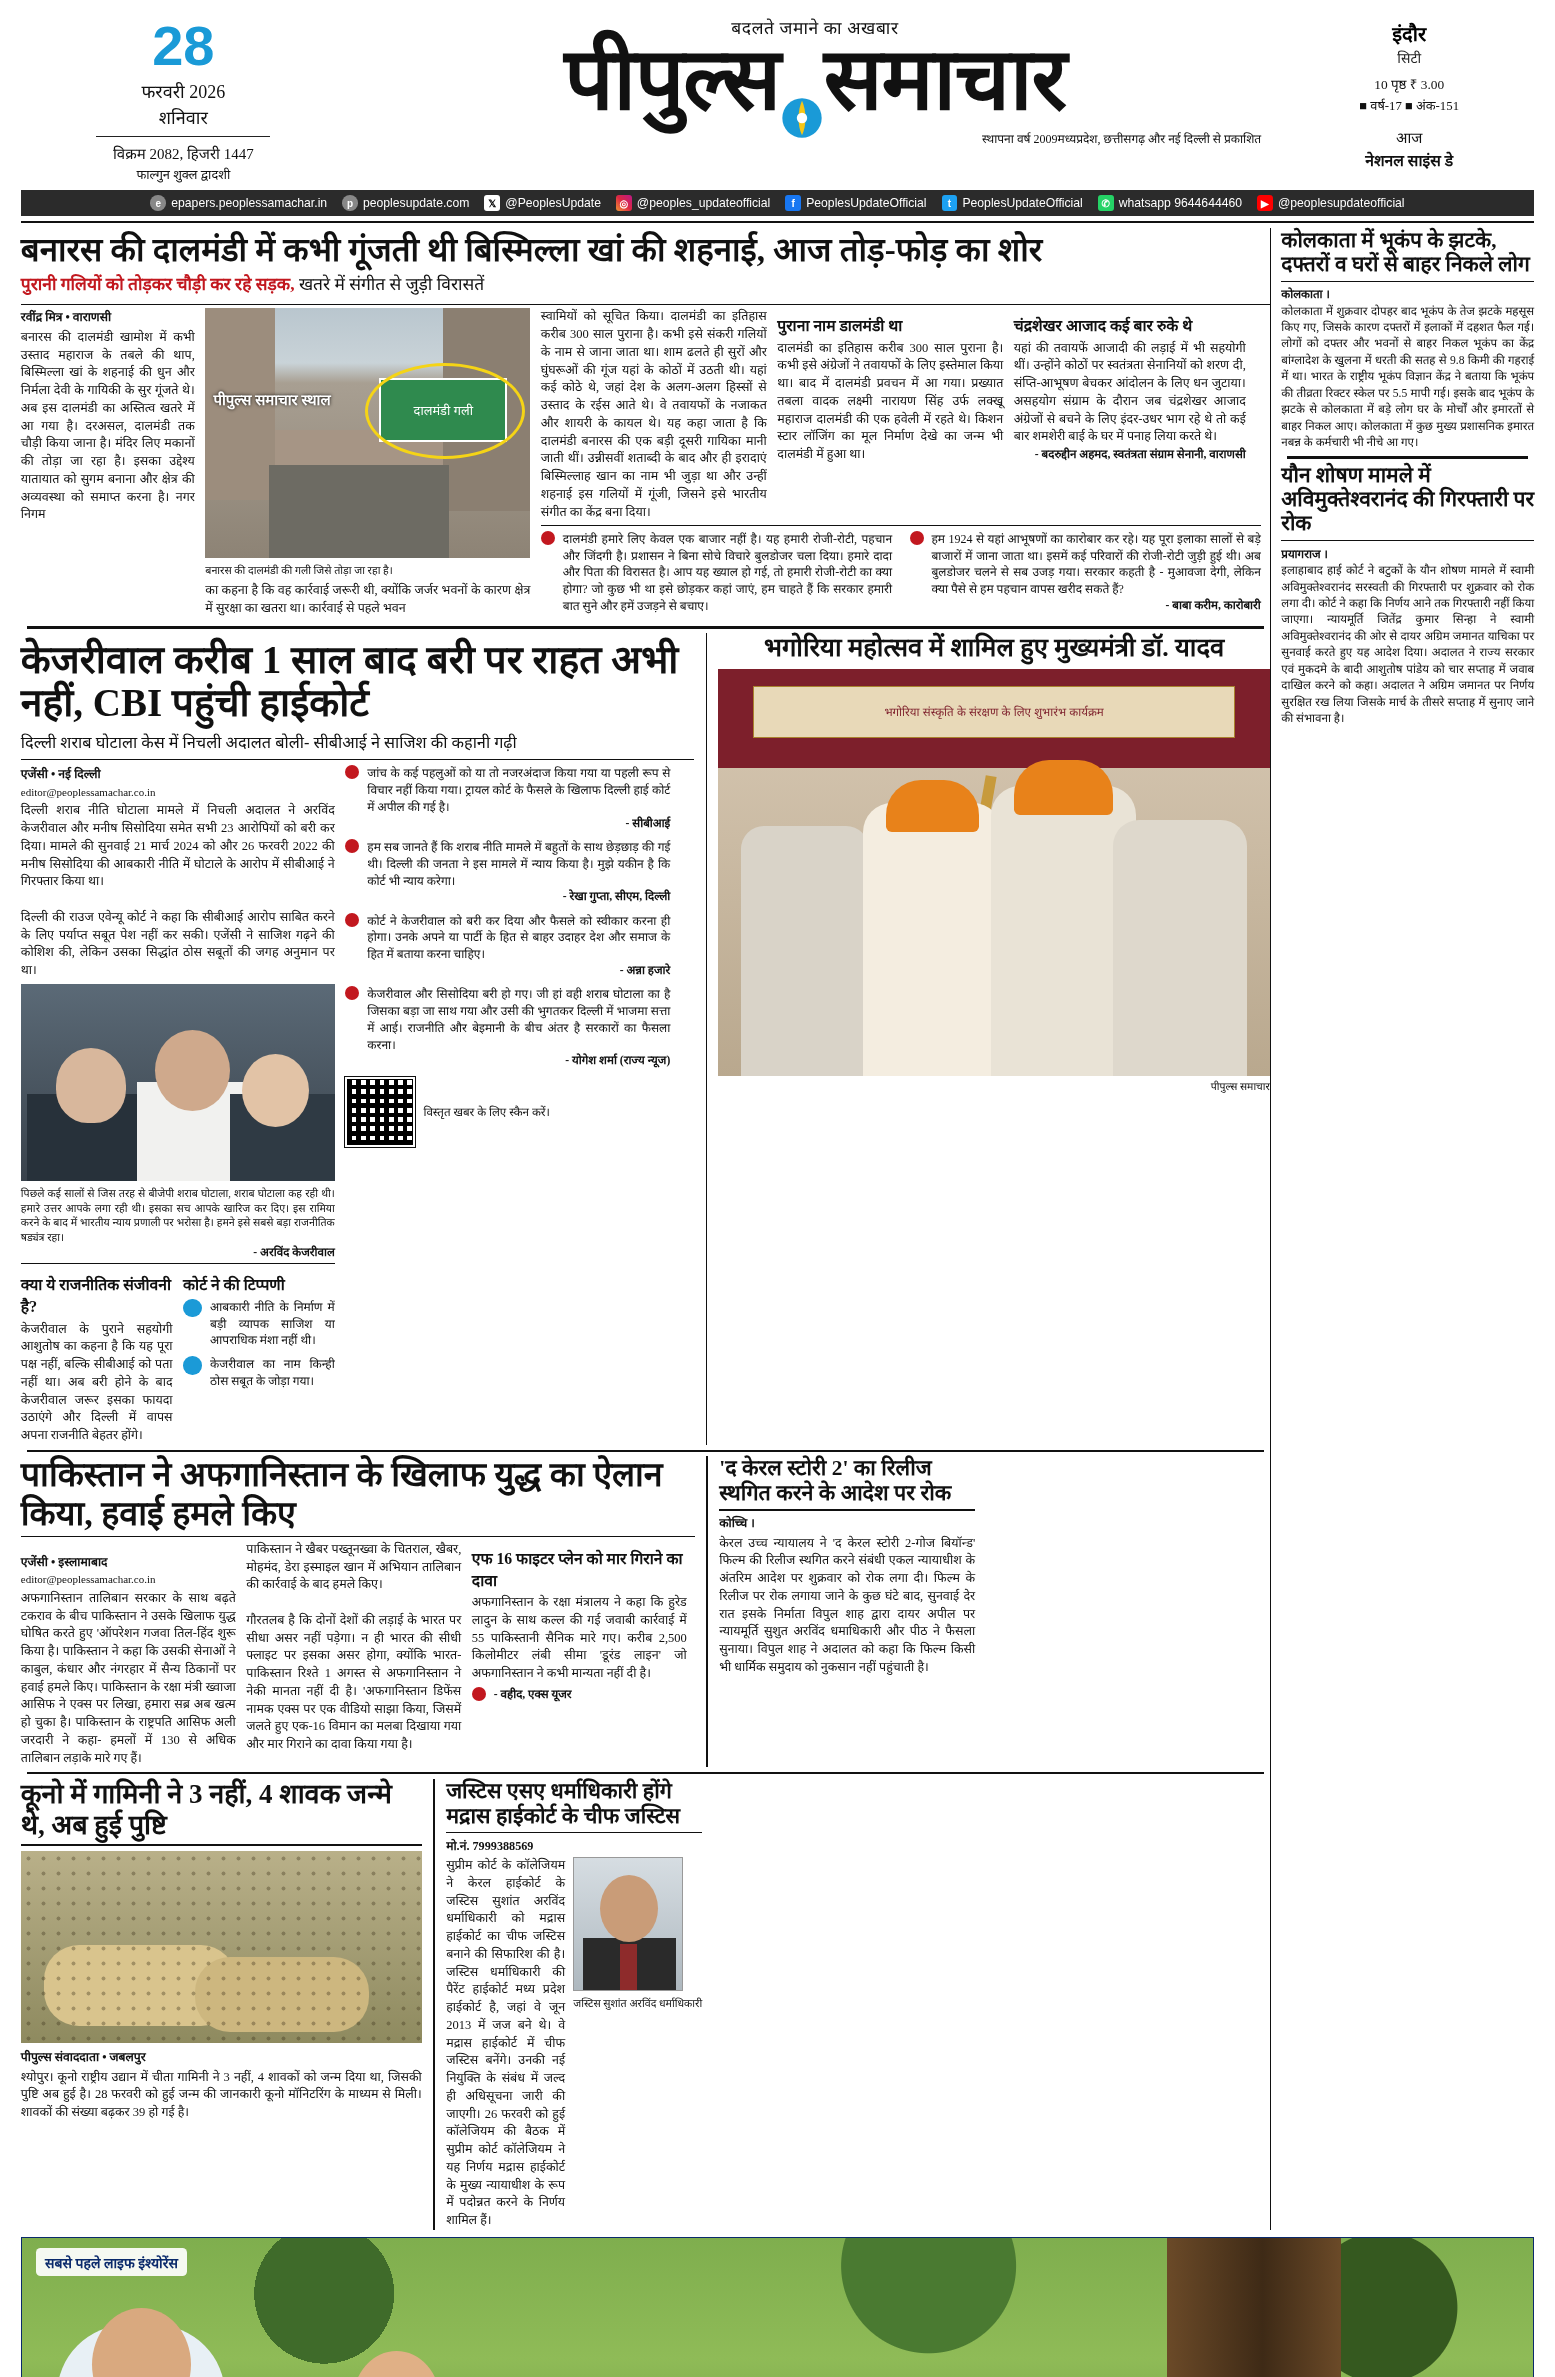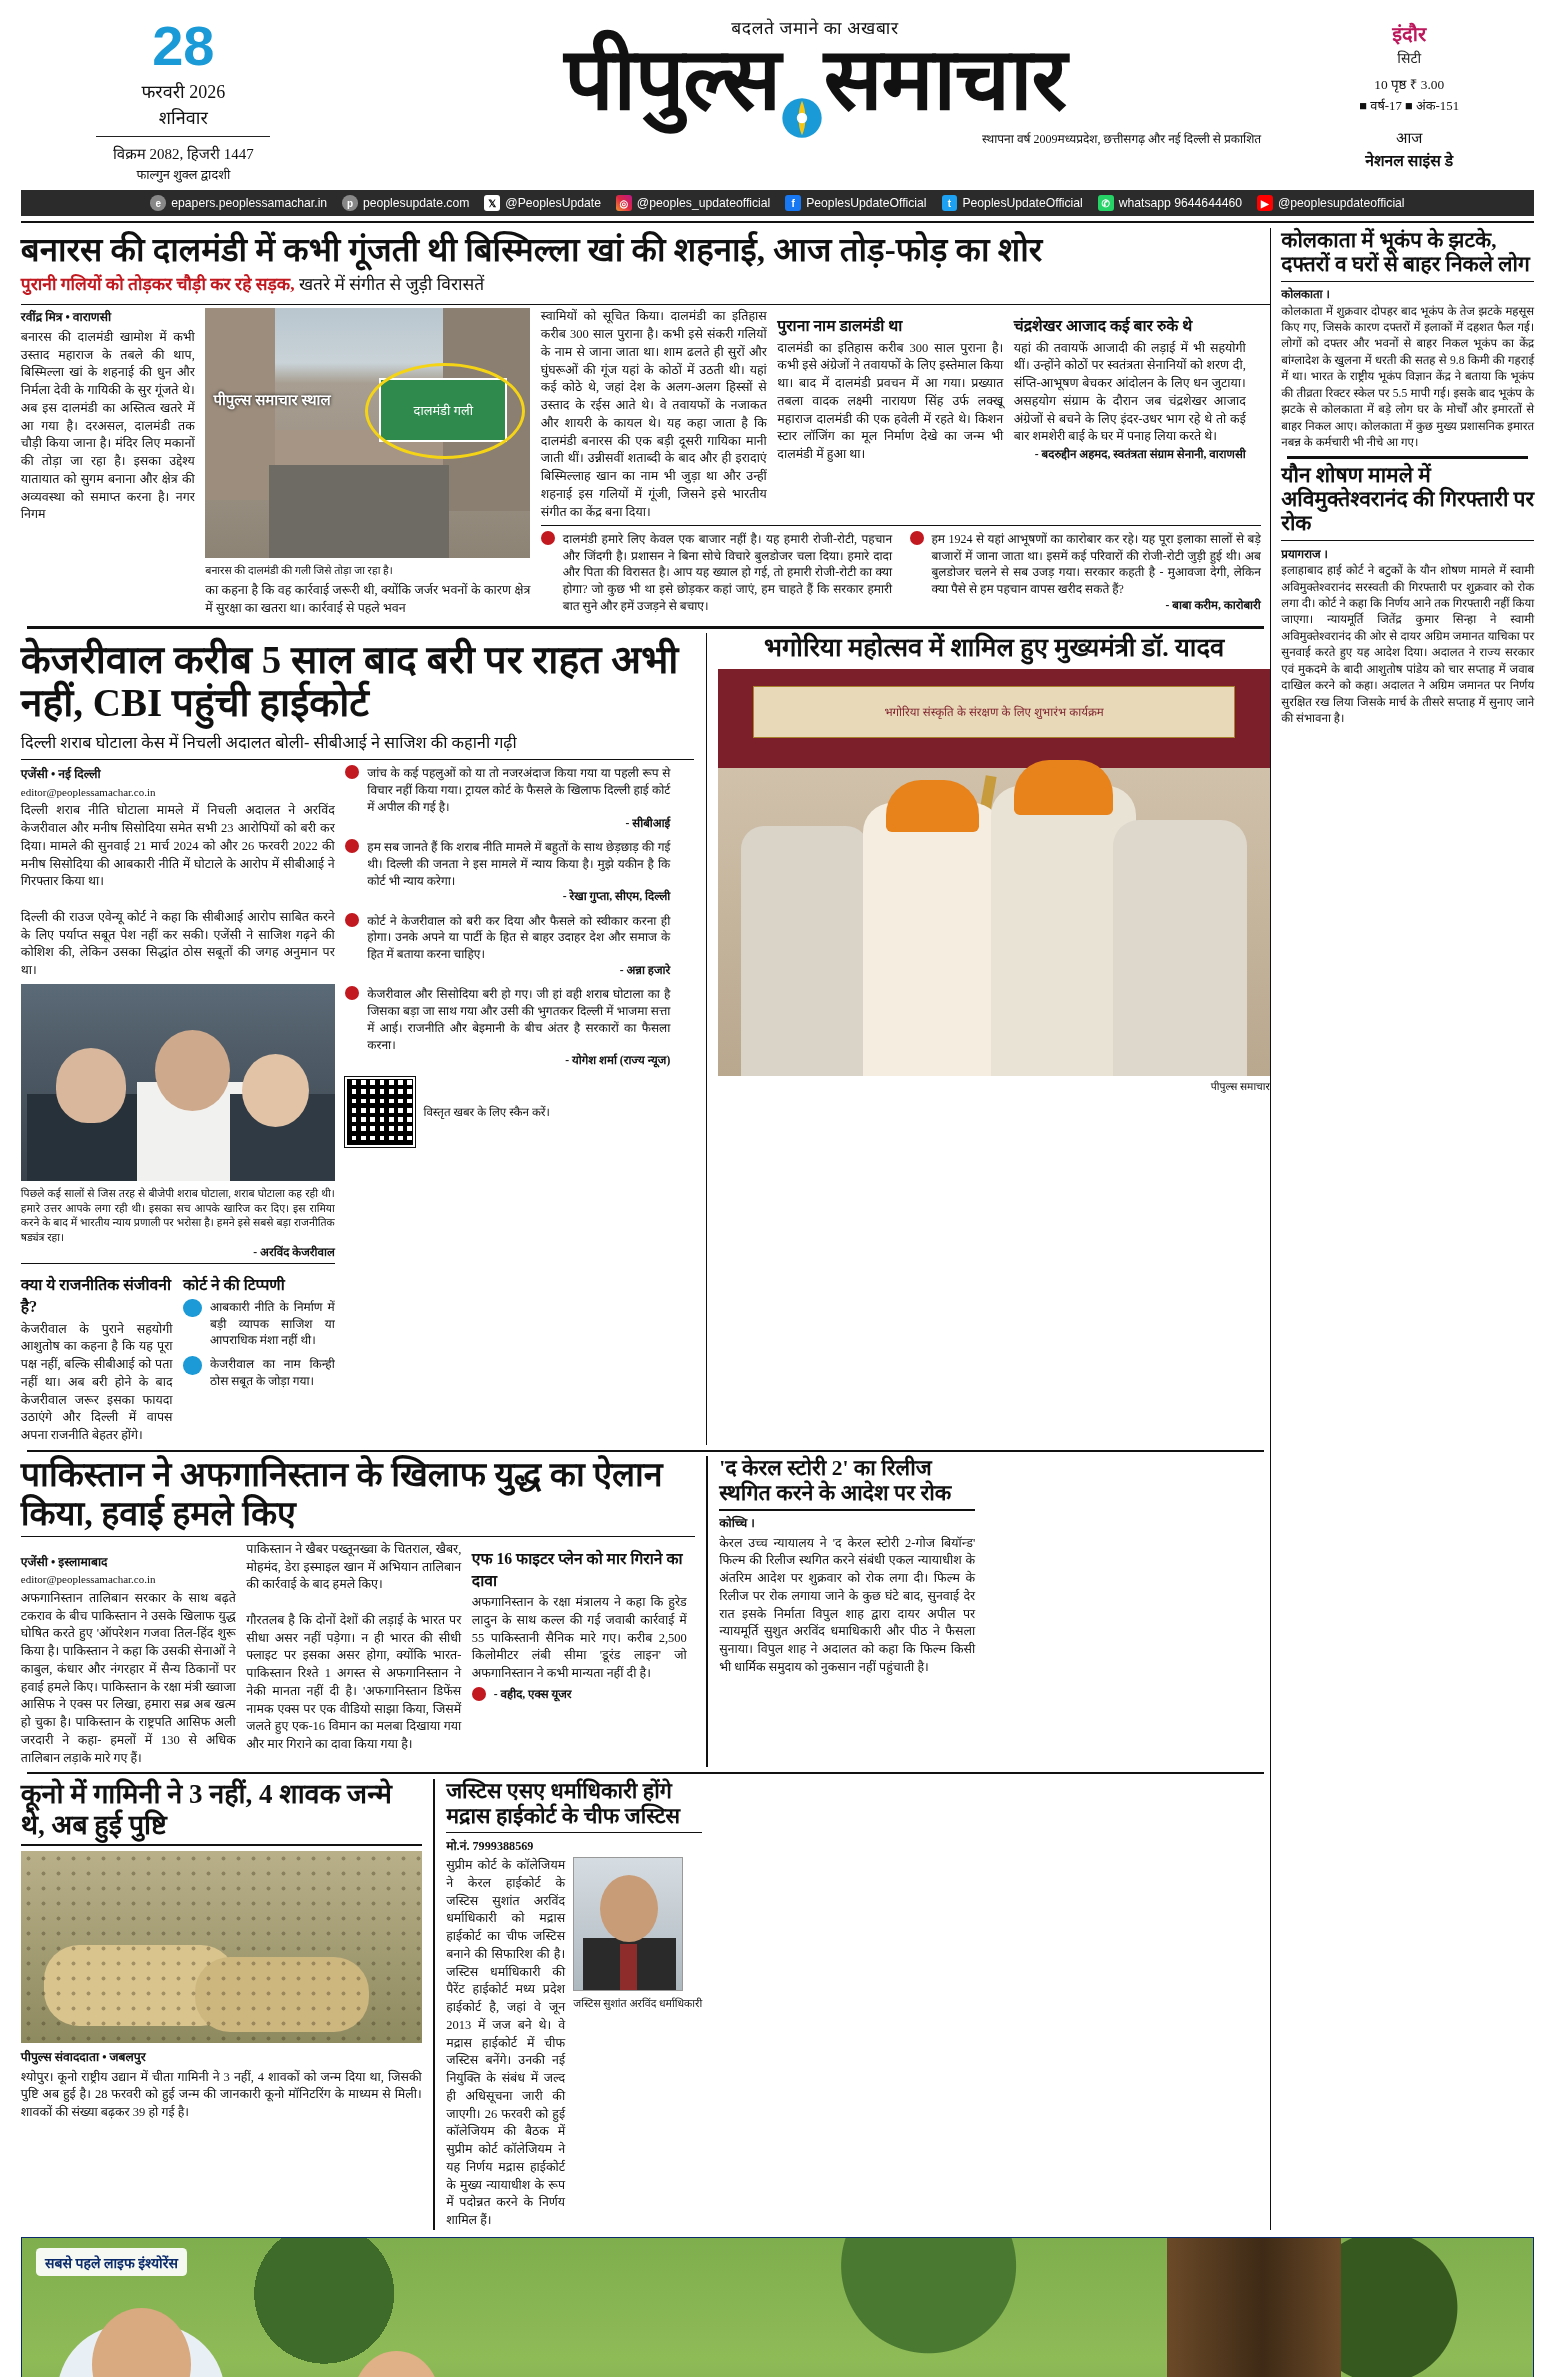--- a/index.html
+++ b/index.html
@@ -21,21 +21,21 @@
   .mh-vikram { font-size: 15px; }
   .mh-falgun { font-size: 12.8px; margin-top: 2.3px; }
 
   .mh-center { flex: 1; text-align: center; position: relative; }
   .mh-tagline { font-size: 17.4px; letter-spacing: 0.6px; margin-bottom: -3.5px; }
   .mh-title { font-size: 87px; font-weight: bold; letter-spacing: -1.2px; line-height: 1.02; font-family: "Liberation Serif", serif; }
   .mh-logo-dot { display: inline-block; width: 44px; height: 44px; vertical-align: middle; position: relative; }
   .mh-sub { display: flex; justify-content: flex-end; font-size: 12px; padding: 5.8px 23px 0 23px; }
 
   .mh-right { width: 250px; text-align: center; padding-top: 4.6px; }
-  .mh-city { font-size: 20px; color: #be185d; font-weight: bold; }
+  .mh-city { font-size: 20px; color: #000000; font-weight: bold; }
   .mh-city2 { font-size: 14px; color: #222; margin-top: 1.2px; }
   .mh-price { font-size: 13.4px; margin-top: 8.1px; }
   .mh-vol { font-size: 12.8px; margin-top: 3.5px; }
   .mh-today { font-size: 15px; margin-top: 12.8px; }
   .mh-today-b { font-size: 15.7px; font-weight: bold; color: #111; margin-top: 2.3px; }
 
   
   .socialbar {
     background: #2b2b2b; color: #fff; display: flex; align-items: center; justify-content: center;
     gap: 15px; font-family: "Liberation Sans", sans-serif; font-size: 12.2px; padding: 5.2px 5.8px; margin: 3.5px 5.8px 0 5.8px;
@@ -318,21 +318,21 @@
               </div>
             </div>
           </div>
         </div>
       </div>
 
       <div class="rule"></div>
 
       <div style="display:flex; gap:11.6px;">
         <div style="width:674px;">
-          <div class="kej-head">केजरीवाल करीब 5 साल बाद बरी पर राहत अभी नहीं, CBI पहुंची हाईकोर्ट</div>
+          <div class="kej-head">केजरीवाल करीब 1 साल बाद बरी पर राहत अभी नहीं, CBI पहुंची हाईकोर्ट</div>
           <div class="kej-sub">दिल्ली शराब घोटाला केस में निचली अदालत बोली- सीबीआई ने साजिश की कहानी गढ़ी</div>
 
           <div class="kej-grid">
             <div class="kej-c1">
               <div class="byline">एजेंसी • नई दिल्ली</div>
               <div style="font-size:11px;">editor@peoplessamachar.co.in</div>
               <div class="body-t mt8" style="white-space:pre-line;">दिल्ली शराब नीति घोटाला मामले में निचली अदालत ने अरविंद केजरीवाल और मनीष सिसोदिया समेत सभी 23 आरोपियों को बरी कर दिया। मामले की सुनवाई 21 मार्च 2024 को और 26 फरवरी 2022 की मनीष सिसोदिया की आबकारी नीति में घोटाले के आरोप में सीबीआई ने गिरफ्तार किया था।
 
 दिल्ली की राउज एवेन्यू कोर्ट ने कहा कि सीबीआई आरोप साबित करने के लिए पर्याप्त सबूत पेश नहीं कर सकी। एजेंसी ने साजिश गढ़ने की कोशिश की, लेकिन उसका सिद्धांत ठोस सबूतों की जगह अनुमान पर था।</div>
 

